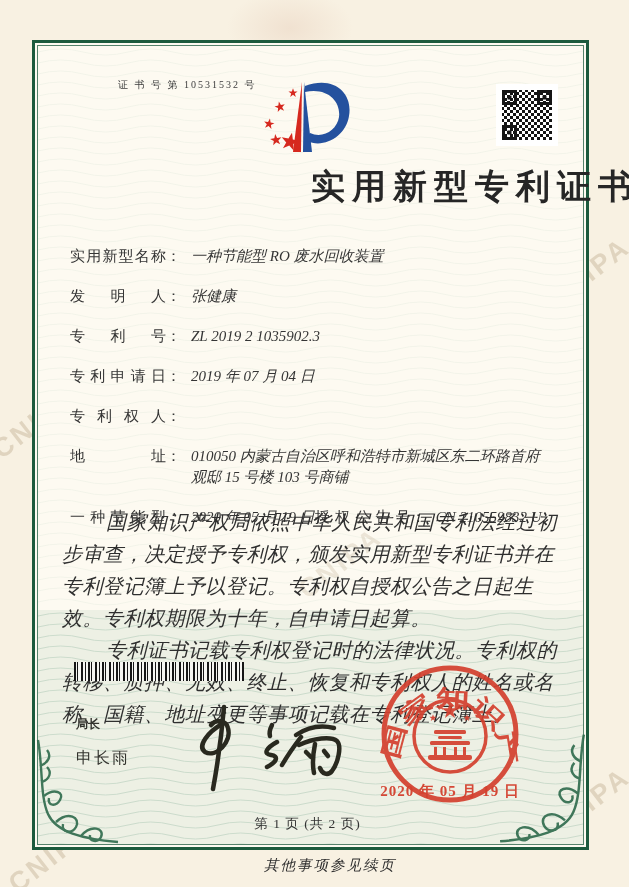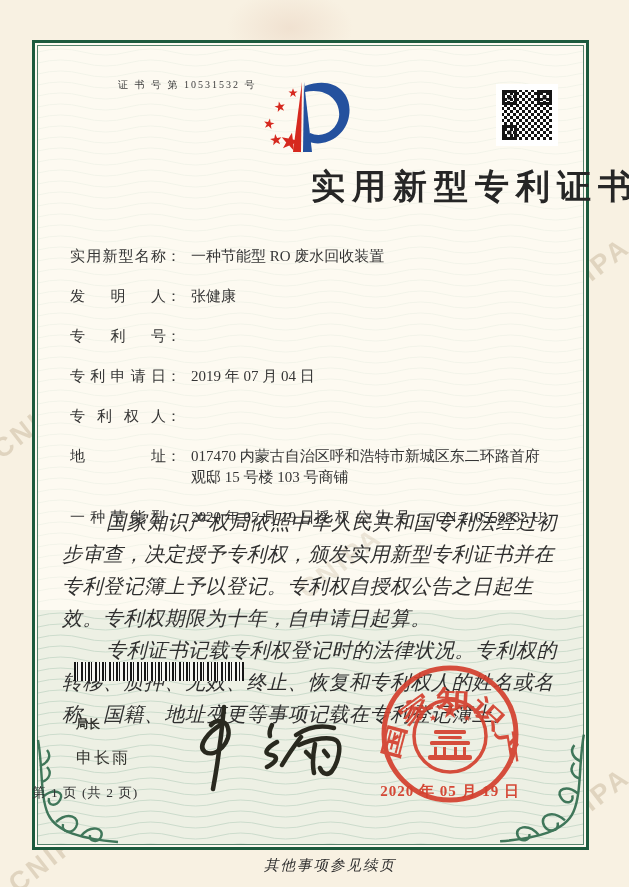--- a/index.html
+++ b/index.html
@@ -42,21 +42,21 @@
   .logo .red{color:var(--logo-red);}
   .qr{position:absolute;left:496px;top:84px;width:58px;height:58px;background:#fff;padding:2px;}
   .title{position:absolute;left:0;top:164px;width:629px;text-align:right;
     font-size:34px;font-weight:700;letter-spacing:7px;color:#262626;margin-left:10px;}
 
   .fields{position:absolute;left:70px;top:246px;width:486px;font-size:15px;color:#353535;}
   .frow{display:flex;align-items:flex-start;margin-bottom:19px;line-height:21px;}
   .frow.tight{}
   .flabel{display:inline-block;width:96px;text-align:justify;text-align-last:justify;flex:none;}
   .fcolon{flex:none;margin-right:10px;}
-  .fvalue{display:inline-block;max-width:356px;}
+  .fvalue{display:inline-block;max-width:356px;font-style:italic;}
   .pair2{display:flex;}
 
   .paras{position:absolute;left:62px;top:506px;width:508px;font-size:20px;line-height:1.6;
     color:#2f2f2f;font-style:italic;}
   .paras p{margin:0;text-indent:2.2em;letter-spacing:.5px;}
 
   .barcode{position:absolute;left:74px;top:662px;width:170px;height:19px;
     background:repeating-linear-gradient(90deg,#161616 0 2px,#f6f6f2 2px 3px,#161616 3px 4px,#f6f6f2 4px 7px,#161616 7px 9px,#f6f6f2 9px 11px,#161616 11px 12px,#f6f6f2 12px 14px);}
 
   .signer-title{position:absolute;left:76px;top:716px;font-family:"Liberation Sans",sans-serif;
@@ -67,21 +67,21 @@
 
   .seal{position:absolute;left:360px;top:648px;width:180px;height:180px;color:var(--seal-red);}
   .seal svg{position:absolute;inset:0;opacity:.92;}
   .seal-date{position:absolute;left:14px;top:134px;width:152px;text-align:center;
     font-size:15px;font-weight:700;color:var(--seal-red);letter-spacing:1px;opacity:.95;}
 
   .flourish{position:absolute;color:#2e6a4c;opacity:.9;}
   .fl-left{left:34px;top:738px;width:86px;height:106px;}
   .fl-right{left:498px;top:732px;width:90px;height:112px;transform:scaleX(-1);}
 
-  .page-num{position:absolute;left:32px;top:784px;width:551px;text-align:left;
+  .page-num{position:absolute;left:32px;top:815px;width:551px;text-align:center;
     font-size:13.5px;color:#333;letter-spacing:1px;}
   .footer-note{position:absolute;left:96px;top:856px;width:300px;text-align:right;
     font-size:14.5px;font-style:italic;color:#2f2f2f;letter-spacing:2px;}
 </style>
 </head>
 <body>
 
 <div class="page">
 
   <div class="watermark w1">CNIPA</div>
@@ -168,34 +168,35 @@
       <span class="fvalue">一种节能型 RO 废水回收装置</span>
     </div>
     <div class="frow">
       <span class="flabel">发明人</span>
         <span class="fcolon">：</span>
       <span class="fvalue">张健康</span>
     </div>
     <div class="frow">
       <span class="flabel">专利号</span>
         <span class="fcolon">：</span>
+      <span class="fvalue">ZL 2019 2 1035902.3</span>
     </div>
     <div class="frow">
       <span class="flabel">专利申请日</span>
         <span class="fcolon">：</span>
       <span class="fvalue">2019 年 07 月 04 日</span>
     </div>
     <div class="frow">
       <span class="flabel">专利权人</span>
         <span class="fcolon">：</span>
     </div>
     <div class="frow tight">
       <span class="flabel">地址</span>
         <span class="fcolon">：</span>
-      <span class="fvalue">017470 内蒙古自治区呼和浩特市新城区东二环路首府观邸 15 号楼 103 号商铺</span>
+      <span class="fvalue">010050 内蒙古自治区呼和浩特市新城区东二环路首府观邸 15 号楼 103 号商铺</span>
     </div>
     <div class="frow">
       <span class="flabel">一种节能型</span>
         <span class="fcolon">：</span>
       <span class="fvalue">2020 年 05 月 19 日</span>
       <span class="pair2">
         <span class="flabel">授权公告号</span>
           <span class="fcolon">：</span>
         <span class="fvalue">CN 210559832 U</span>
       </span>

